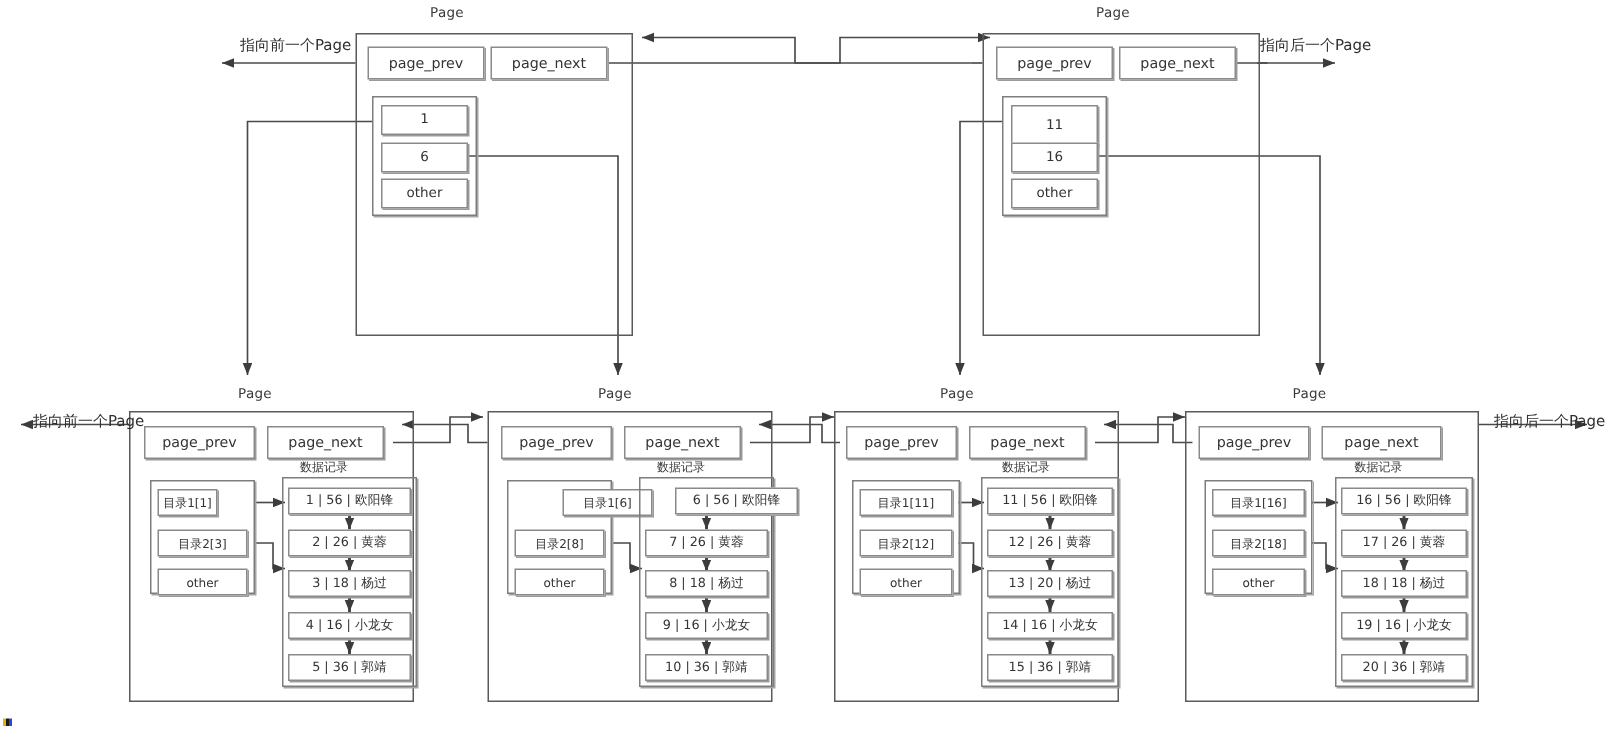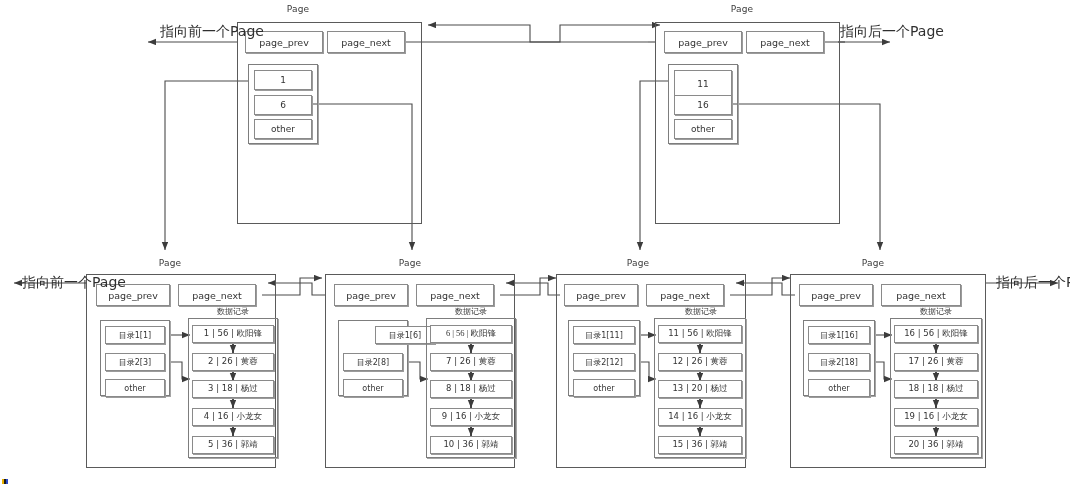--- a/index.html
+++ b/index.html
@@ -48,30 +48,30 @@
   .ptr-cell{font-size:9.5px;}
   .group-box{
     position:absolute;
     border:1px solid #7d7d7d;
     box-shadow:1px 1px 0 0 #a5a5a5;
     background:transparent;
     box-sizing:border-box;
   }
   .side-label{
     position:absolute;
-    font-size:14px;
+    font-size:10px;
     color:#2f2f2f;
     white-space:nowrap;
   }
   .rec-label{
     position:absolute;
     font-size:8px;
     color:#3a3a3a;
     white-space:nowrap;
-    text-align:center;
+    text-align:left;
   }
   .rec-cell{font-size:8.5px;}
   .dir-cell{font-size:8px;}
   .corner-dot{
     position:absolute;
     left:2px;top:479px;width:6px;height:5px;
     background:linear-gradient(90deg,#e8b000 0 33%,#1a1a1a 33% 66%,#2a49c9 66% 100%);
   }
 </style>
 </head>
@@ -167,42 +167,42 @@
   <div class="cell" style="left:674px;top:95px;width:58px;height:20px;">16</div>
   <div class="cell" style="left:674px;top:119px;width:58px;height:20px;">other</div>
   <div class="side-label" style="left:840px;top:23px;">指向后一个Page</div>
 
   <div class="page-caption" style="left:140px;top:258px;width:60px;">Page</div>
   <div class="page-node" style="left:86px;top:274px;width:190px;height:194px;"></div>
   <div class="cell ptr-cell" style="left:96px;top:284px;width:74px;height:22px;">page_prev</div>
   <div class="cell ptr-cell" style="left:178px;top:284px;width:78px;height:22px;">page_next</div>
   <div class="rec-label" style="left:200px;top:306px;width:66px;">数据记录</div>
   <div class="group-box" style="left:100px;top:320px;width:70px;height:76px;"></div>
-  <div class="cell dir-cell" style="left:105px;top:326px;width:60px;height:18px;">目录1[1]</div>
+  <div class="cell dir-cell" style="left:105px;top:326px;width:40px;height:18px;">目录1[1]</div>
   <div class="cell dir-cell" style="left:105px;top:353px;width:60px;height:18px;">目录2[3]</div>
   <div class="cell dir-cell" style="left:105px;top:379px;width:60px;height:18px;">other</div>
   <div class="group-box" style="left:188px;top:318px;width:90px;height:140px;"></div>
   <div class="cell rec-cell" style="left:192px;top:325px;width:82px;height:18px;">1 | 56 | 欧阳锋</div>
   <div class="cell rec-cell" style="left:192px;top:353px;width:82px;height:18px;">2 | 26 | 黄蓉</div>
   <div class="cell rec-cell" style="left:192px;top:380px;width:82px;height:18px;">3 | 18 | 杨过</div>
   <div class="cell rec-cell" style="left:192px;top:408px;width:82px;height:18px;text-align:right;">4 | 16 | 小龙女</div>
   <div class="cell rec-cell" style="left:192px;top:436px;width:82px;height:18px;">5 | 36 | 郭靖</div>
   <div class="side-label" style="left:22px;top:274px;">指向前一个Page</div>
 
   <div class="page-caption" style="left:380px;top:258px;width:60px;">Page</div>
   <div class="page-node" style="left:325px;top:274px;width:190px;height:194px;"></div>
   <div class="cell ptr-cell" style="left:334px;top:284px;width:74px;height:22px;">page_prev</div>
   <div class="cell ptr-cell" style="left:416px;top:284px;width:78px;height:22px;">page_next</div>
   <div class="rec-label" style="left:438px;top:306px;width:66px;">数据记录</div>
   <div class="group-box" style="left:338px;top:320px;width:70px;height:76px;"></div>
   <div class="cell dir-cell" style="left:343px;top:326px;width:60px;height:18px;margin-left:32px;">目录1[6]</div>
   <div class="cell dir-cell" style="left:343px;top:353px;width:60px;height:18px;">目录2[8]</div>
   <div class="cell dir-cell" style="left:343px;top:379px;width:60px;height:18px;">other</div>
   <div class="group-box" style="left:426px;top:318px;width:90px;height:140px;"></div>
-  <div class="cell rec-cell" style="left:430px;top:325px;width:82px;height:18px;font-family:Liberation Serif, serif;">6 | 56 | 欧阳锋</div>
+  <div class="cell rec-cell" style="left:450px;top:325px;width:82px;height:18px;">6 | 56 | 欧阳锋</div>
   <div class="cell rec-cell" style="left:430px;top:353px;width:82px;height:18px;">7 | 26 | 黄蓉</div>
   <div class="cell rec-cell" style="left:430px;top:380px;width:82px;height:18px;">8 | 18 | 杨过</div>
   <div class="cell rec-cell" style="left:430px;top:408px;width:82px;height:18px;">9 | 16 | 小龙女</div>
   <div class="cell rec-cell" style="left:430px;top:436px;width:82px;height:18px;">10 | 36 | 郭靖</div>
 
   <div class="page-caption" style="left:608px;top:258px;width:60px;">Page</div>
   <div class="page-node" style="left:556px;top:274px;width:190px;height:194px;"></div>
   <div class="cell ptr-cell" style="left:564px;top:284px;width:74px;height:22px;">page_prev</div>
   <div class="cell ptr-cell" style="left:646px;top:284px;width:78px;height:22px;">page_next</div>
   <div class="rec-label" style="left:668px;top:306px;width:66px;">数据记录</div>

